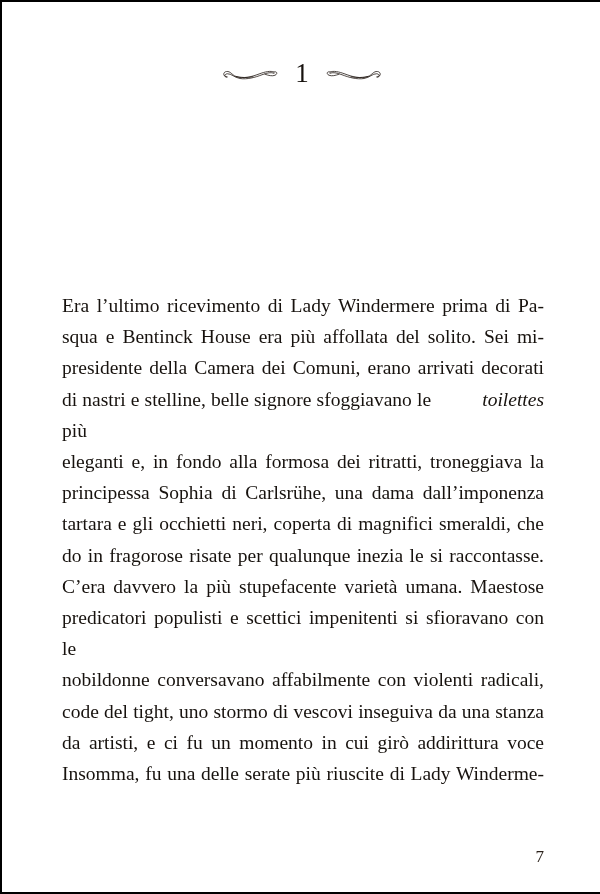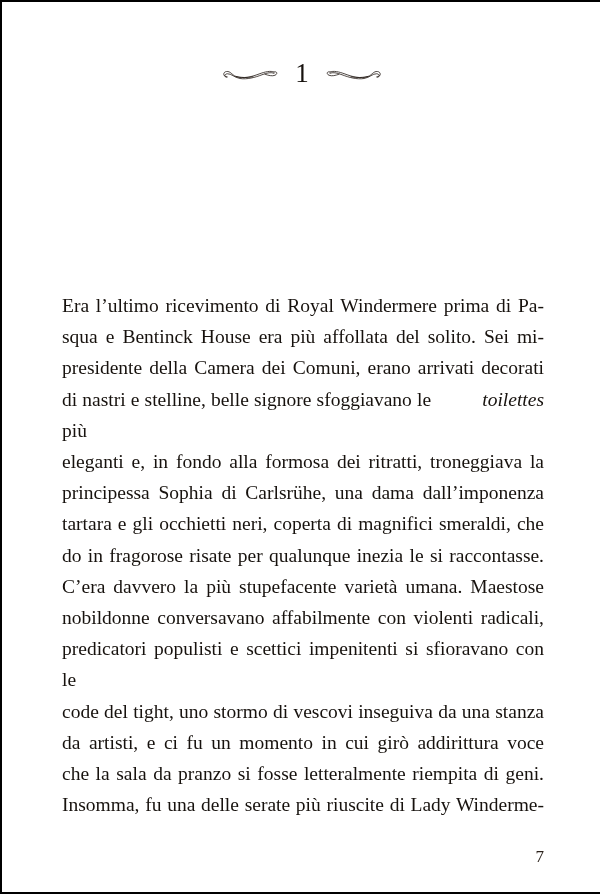--- a/index.html
+++ b/index.html
@@ -124,33 +124,32 @@
                  C52 35.2 68 31 82 25.5 C92 21.5 101 20 106 22.5"></path>
         <path d="M106 20 C112 17.5 114 24 108 26.5 C102.5 28.8 95 27 88 24.5"></path>
         <path d="M30 29 C40 31.5 52 31.8 64 29.5"></path>
       </g>
     </svg>
 
   </div>
 
   <div class="text-block">
     <p class="para">
-        <span class="line">Era l’ultimo ricevimento di Royal Windermere prima di Pa-</span>
+        <span class="line">Era l’ultimo ricevimento di Lady Windermere prima di Pa-</span>
         <span class="line">squa e Bentinck House era più affollata del solito. Sei mi-</span>
         <span class="line">presidente della Camera dei Comuni, erano arrivati decorati</span>
         <span class="line">di nastri e stelline, belle signore sfoggiavano le <i>toilettes</i> più</span>
         <span class="line">eleganti e, in fondo alla formosa dei ritratti, troneggiava la</span>
         <span class="line">principessa Sophia di Carlsrühe, una dama dall’imponenza</span>
         <span class="line">tartara e gli occhietti neri, coperta di magnifici smeraldi, che</span>
         <span class="line">do in fragorose risate per qualunque inezia le si raccontasse.</span>
         <span class="line">C’era davvero la più stupefacente varietà umana. Maestose</span>
+        <span class="line">predicatori populisti e scettici impenitenti si sfioravano con le</span>
         <span class="line">nobildonne conversavano affabilmente con violenti radicali,</span>
-        <span class="line">predicatori populisti e scettici impenitenti si sfioravano con le</span>
         <span class="line">code del tight, uno stormo di vescovi inseguiva da una stanza</span>
         <span class="line">da artisti, e ci fu un momento in cui girò addirittura voce</span>
-        <span class="line">che la sala da pranzo si fosse letteralmente riempita di geni.</span>
         <span class="line">Insomma, fu una delle serate più riuscite di Lady Winderme-</span>
       </p>
   </div>
 
   <div class="folio">7</div>
 
 </div>
 
 </body></html>

